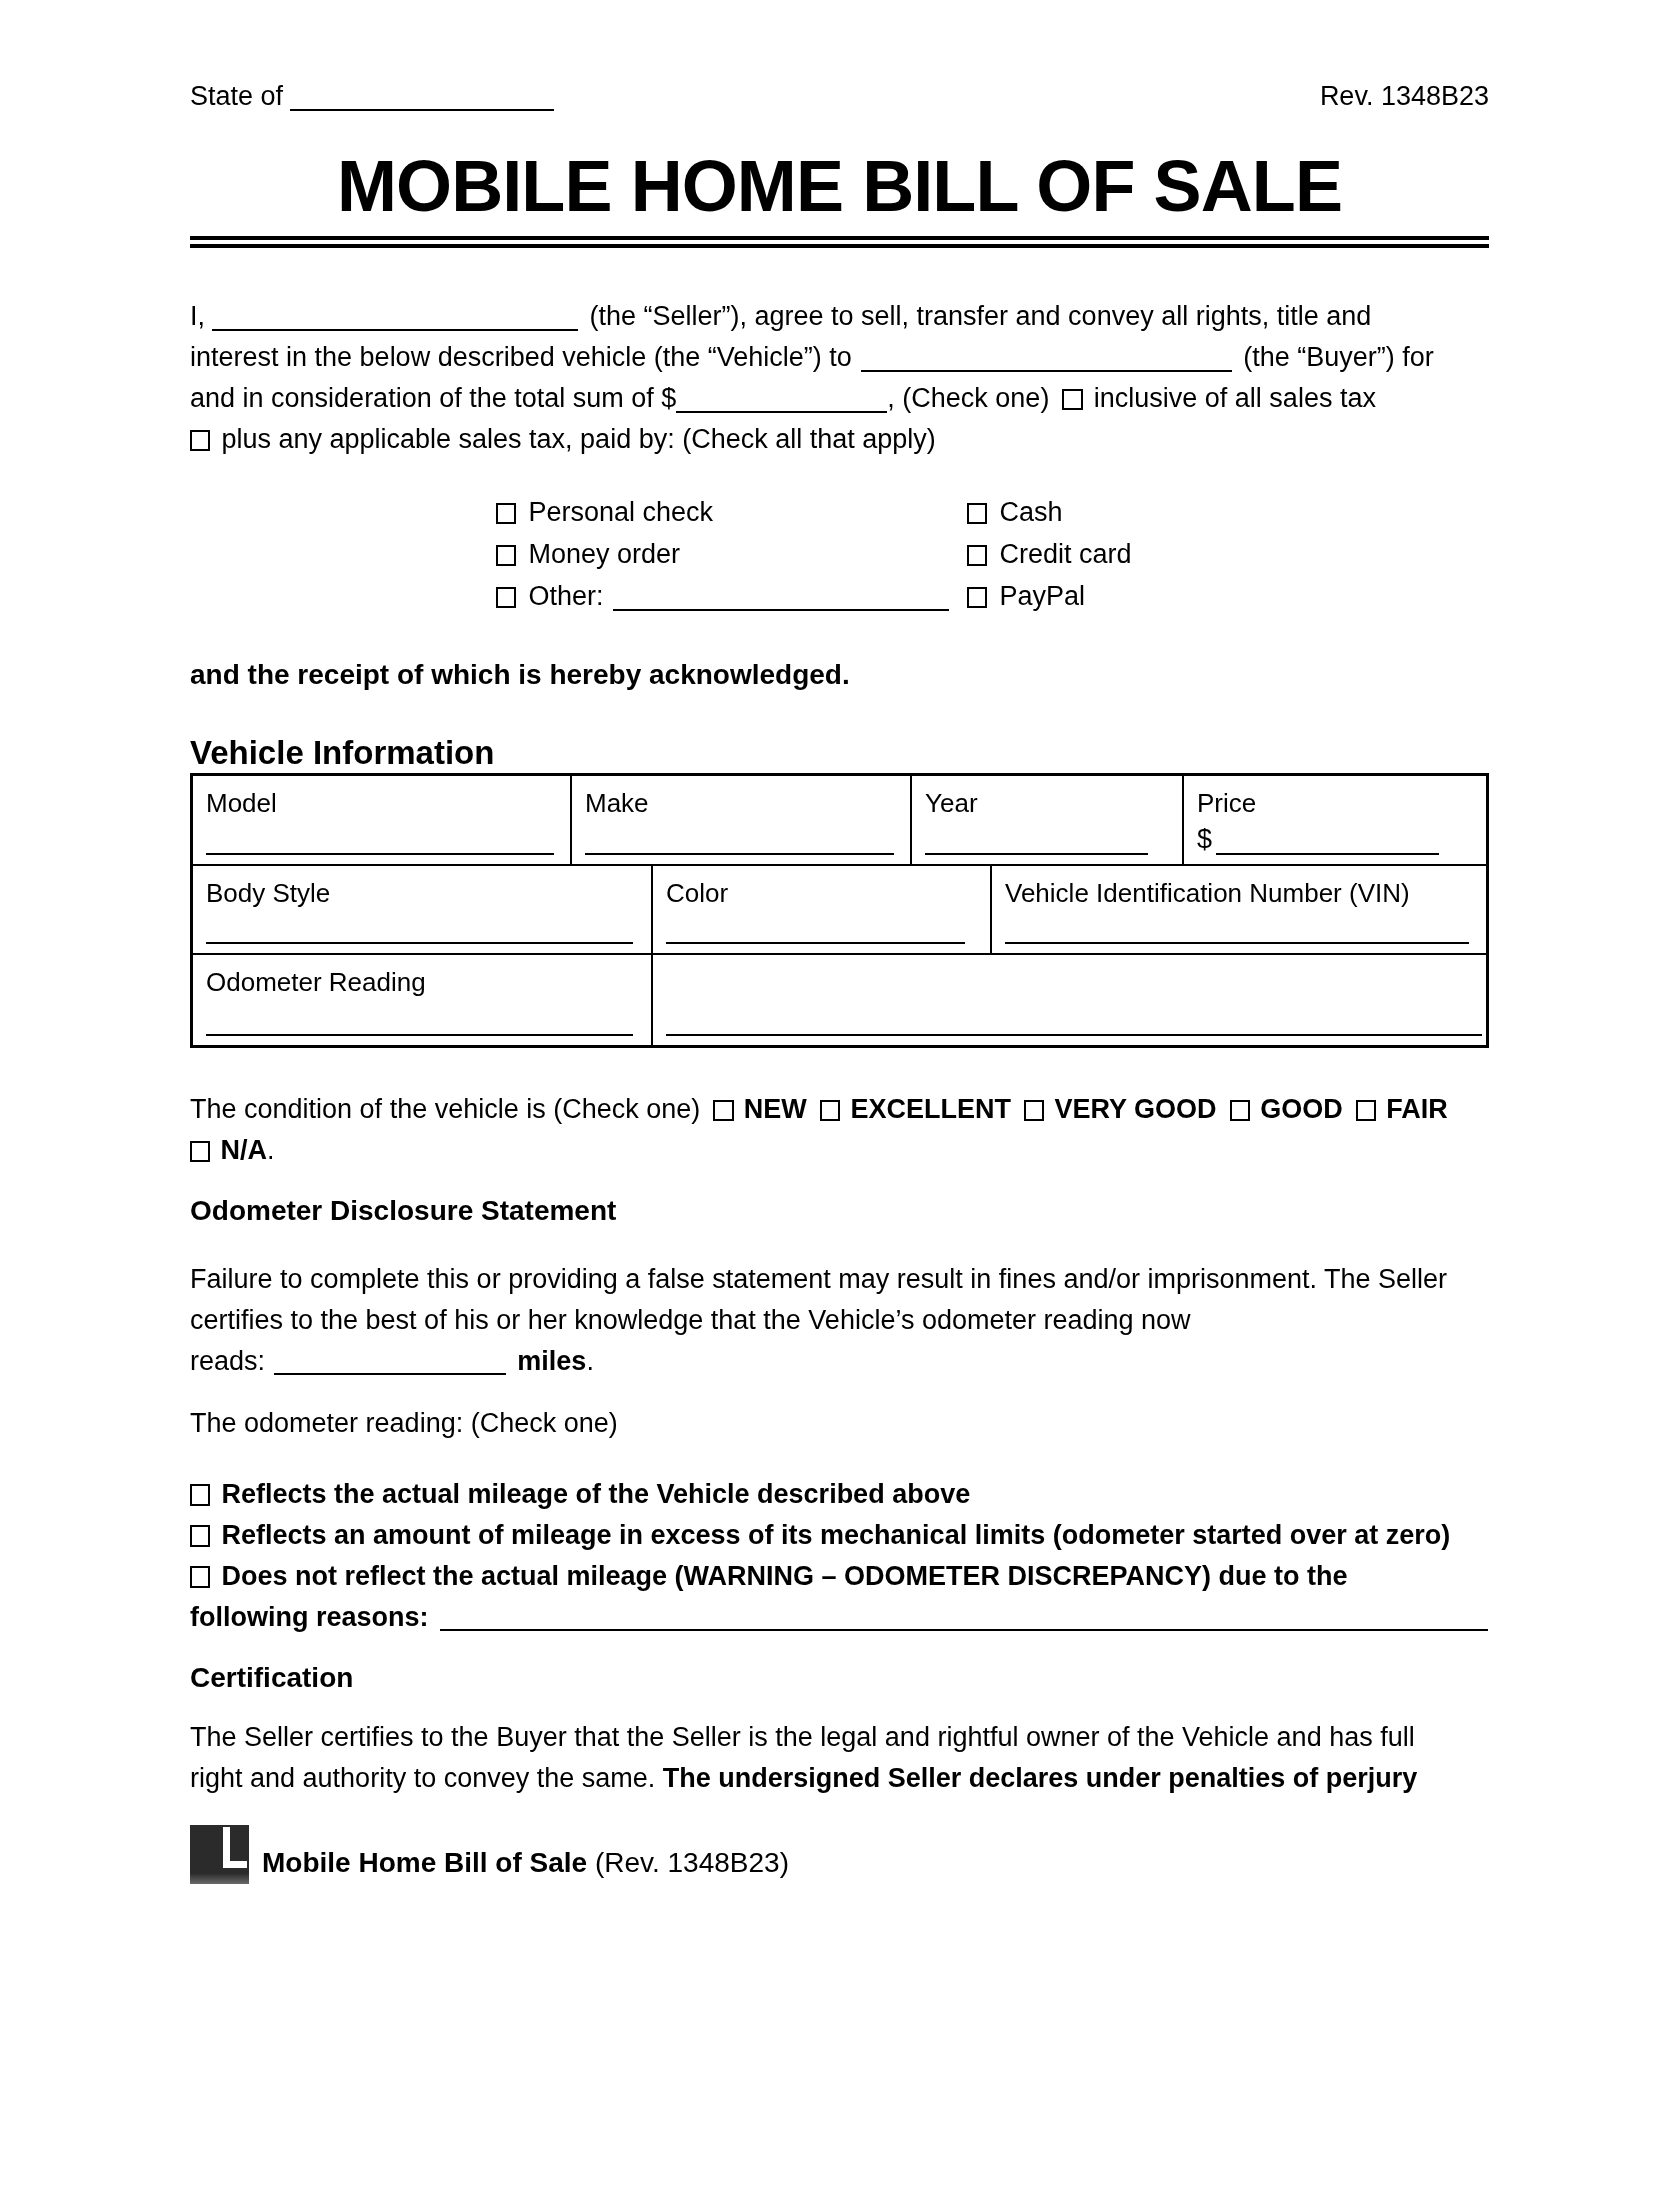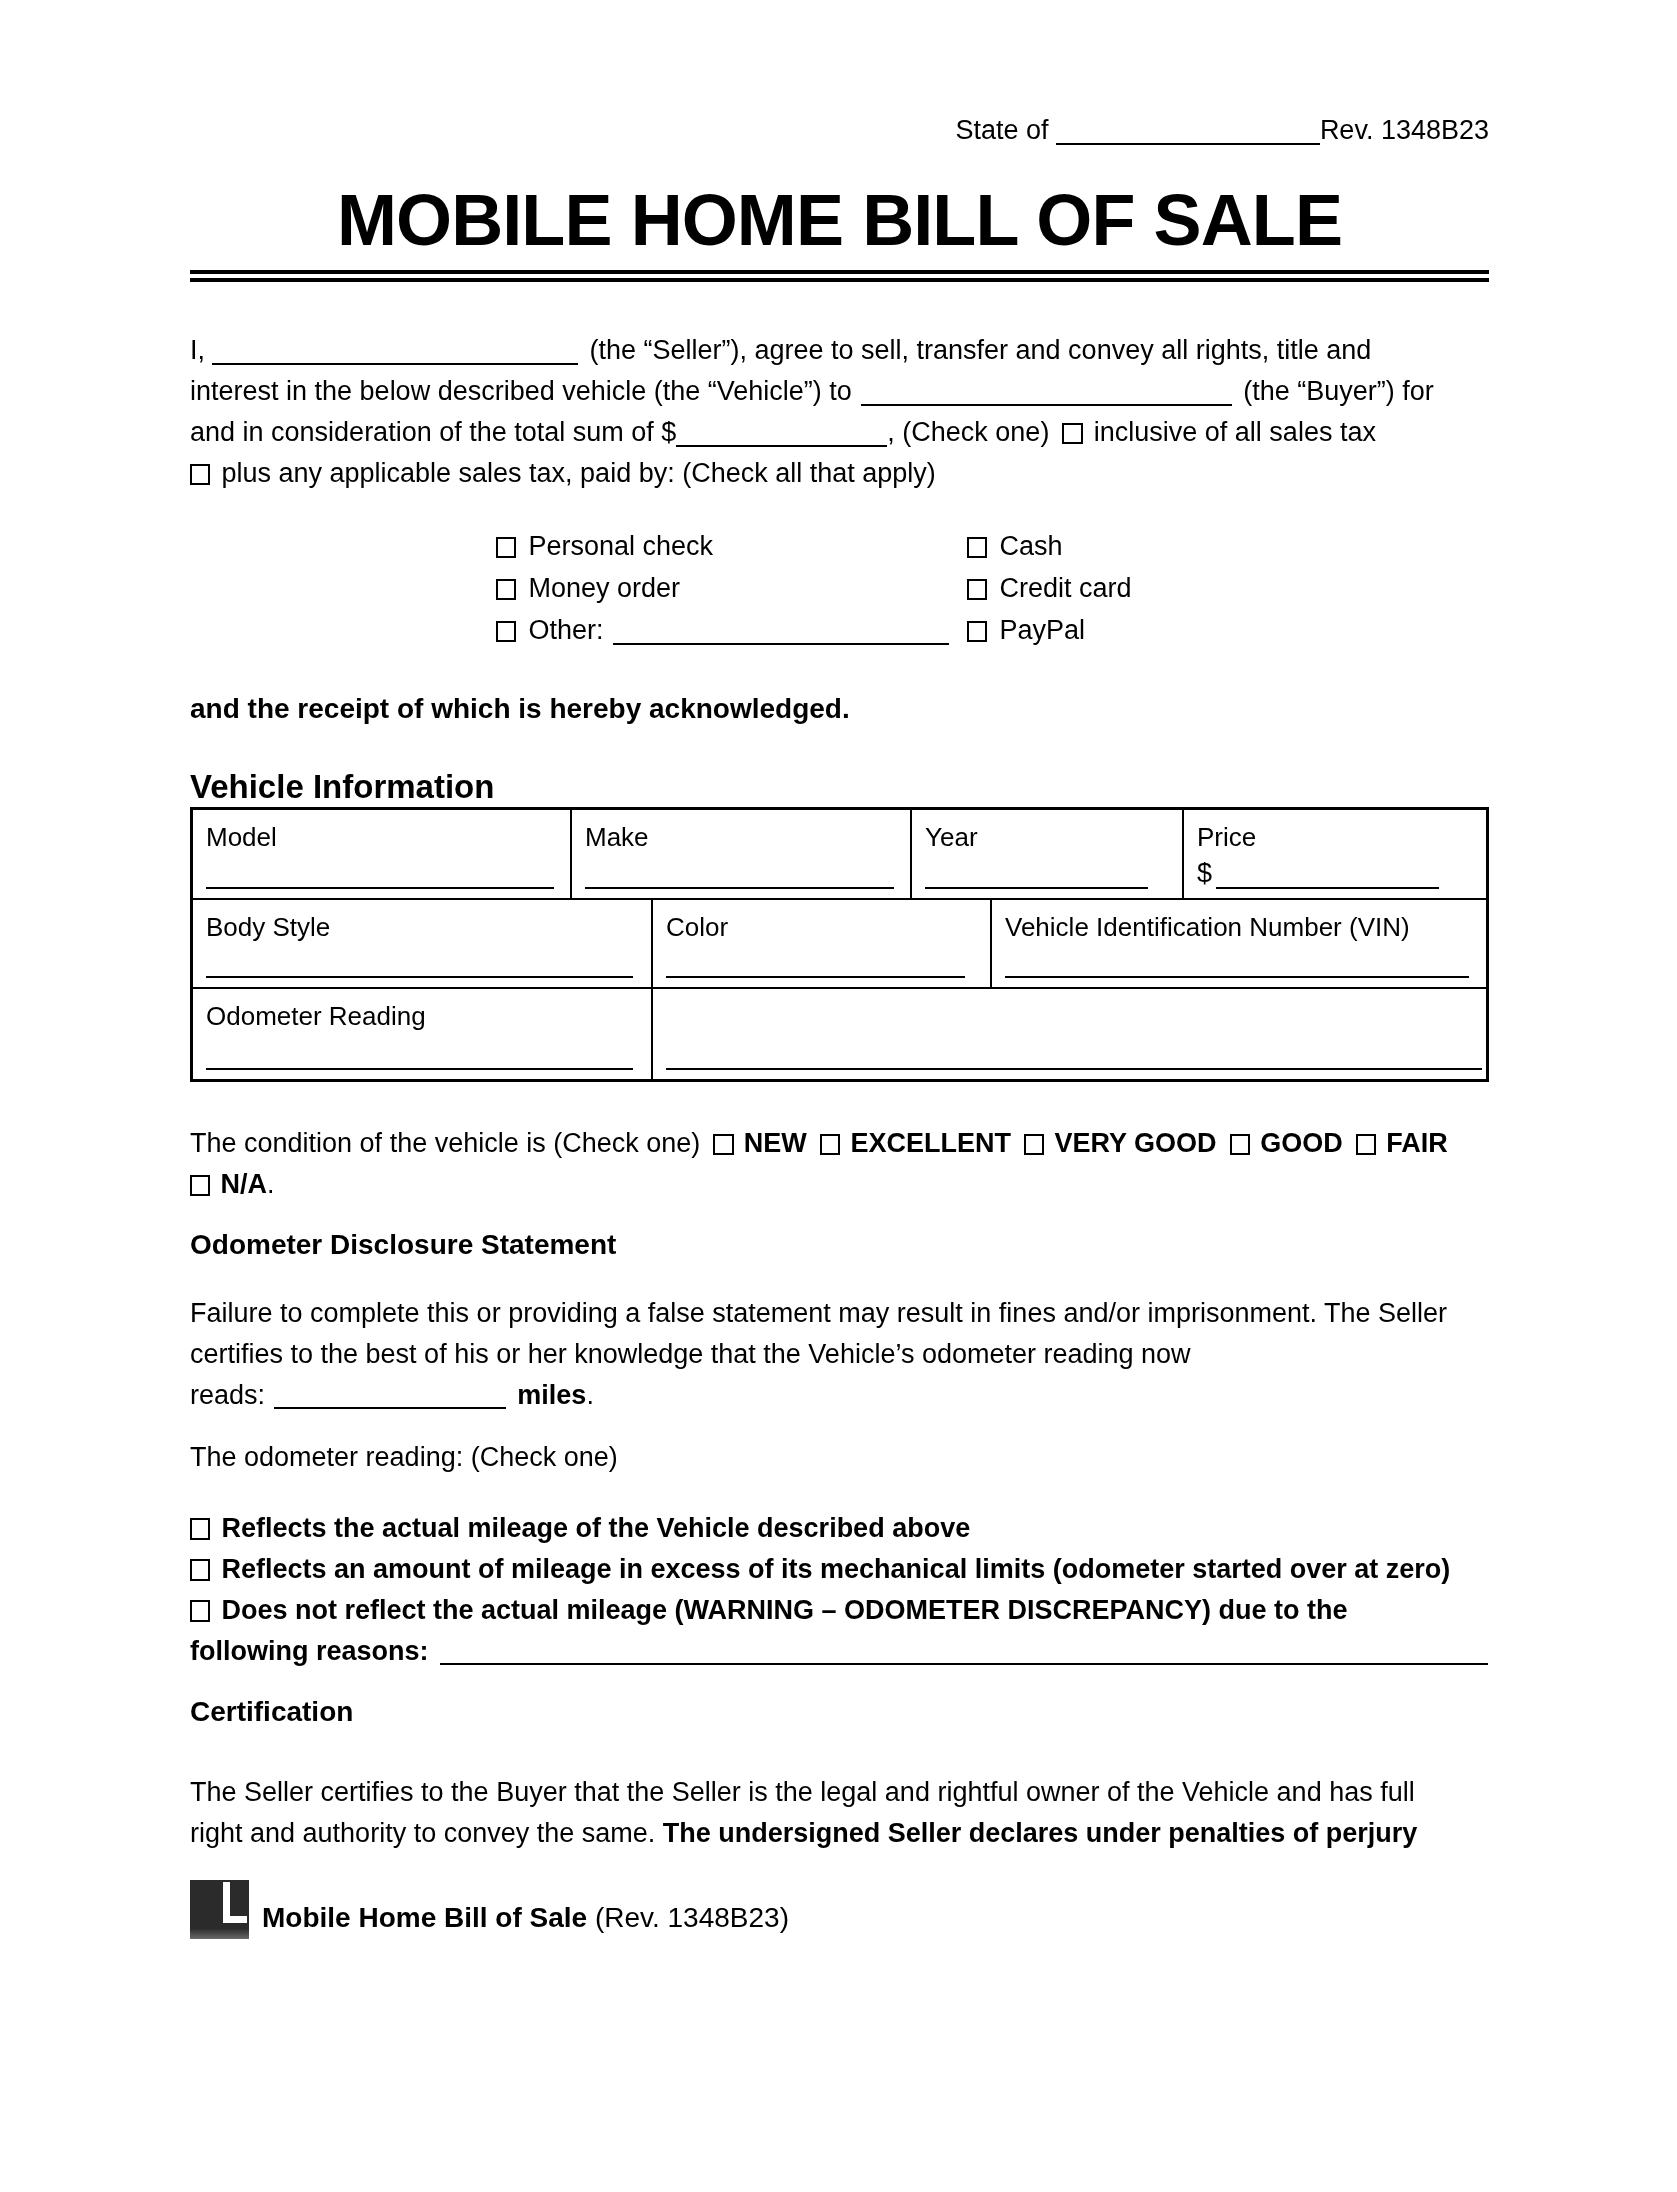--- a/index.html
+++ b/index.html
@@ -7,21 +7,21 @@
   .page {
     width:1677px; height:2193px; background:#ffffff; margin:0 auto;
     font-family:"Liberation Sans", sans-serif; color:#000; position:relative;
     overflow:hidden;
   }
   .content { position:absolute; left:190px; top:0; width:1299px; }
 
   .line { white-space:nowrap; }
 
   
-  .hdr { margin-top:110px; display:flex; justify-content:flex-end;
+  .hdr { margin-top:76px; display:flex; justify-content:space-between;
          font-size:27px; line-height:41px; }
   .blank { display:inline-block; border-bottom:2.8px solid #000; height:28px;
            vertical-align:-5.6px; }
   .state-blank { width:264px; margin-left:7.4px; }
 
   
   .title { margin-top:30px; text-align:center; font-size:72px; font-weight:bold;
            line-height:78px; letter-spacing:-0.9px; }
   .rule { margin-top:11px; border-top:4.6px solid #000; border-bottom:4.6px solid #000;
           height:12px; }
@@ -70,21 +70,21 @@
   .ods-heading { margin-top:18.6px; }
   .ods-para { margin-top:28px; font-size:27px; line-height:41px; }
   .reads-blank { width:232px; margin:0 11px 0 9.3px; }
   .odo-check-line { margin-top:21.3px; font-size:27px; line-height:41px; }
   .odo-options { margin-top:30px; font-size:27px; line-height:41px; font-weight:bold; }
   .odo-options .cb { margin-right:11px; }
   .reasons-blank { width:1048px; margin-left:11px; }
 
   
   .cert-heading { margin-top:19.5px; }
-  .cert-para { margin-top:40px; font-size:27px; line-height:41px; }
+  .cert-para { margin-top:19px; font-size:27px; line-height:41px; }
   .cert-para b { margin-left:7.4px;text-align:center; }
 
   
   .footer { margin-top:26px; display:flex; align-items:flex-end; }
   .logo { width:59px; height:59px; position:relative; flex:0 0 auto;
           background:linear-gradient(#2b2b2b 82%, #6a6a6a 100%); }
   .logo .l-v { position:absolute; left:33px; top:1.9px; width:6.5px; height:41px; background:#fff; }
   .logo .l-h { position:absolute; left:33px; top:36px; width:24px; height:6.5px; background:#fff; }
   .footer-text { font-size:28px; line-height:32px; margin:0 0 5.6px 13px; white-space:nowrap; }
   .footer-text b { font-weight:bold; }

